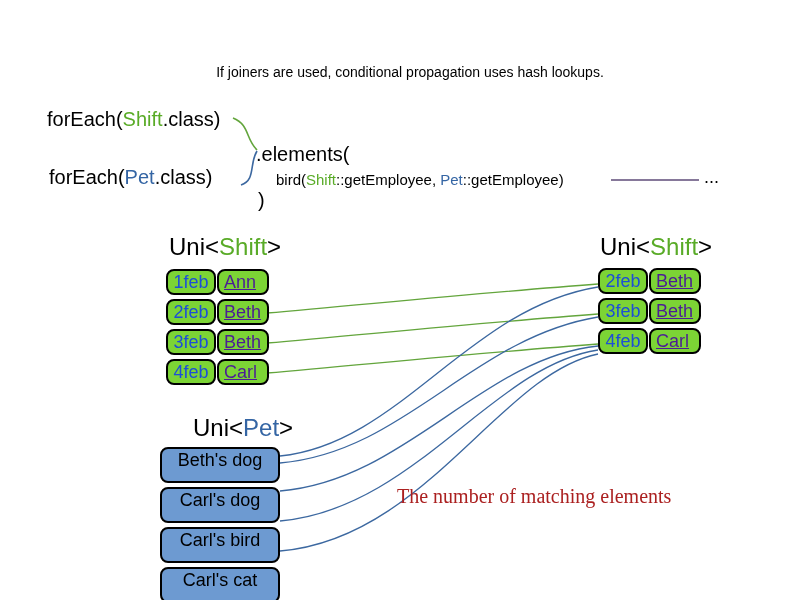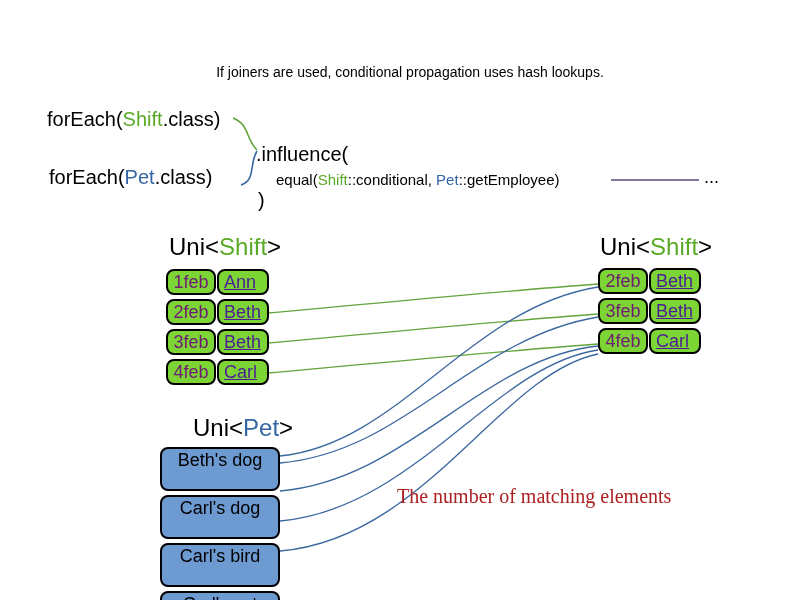--- a/index.html
+++ b/index.html
@@ -17,24 +17,24 @@
   .code-small{font-size:15px;white-space:nowrap;}
   .kw-green{color:#59ab27;}
   .kw-blue{color:#3465a4;}
   .ellipsis{font-size:18px;}
 
   .stream-label{font-size:24px;white-space:nowrap;}
 
   .srow{display:flex;gap:1px;margin-bottom:4px;}
   .cell{box-sizing:border-box;height:26px;border:2px solid #000;border-radius:8px;
         background:#7cd435;font-size:18px;line-height:22px;}
-  .cell.date{width:50px;text-align:center;color:#701a75;}
+  .cell.date{width:50px;text-align:center;color:#1d4ed8;}
   .cell.name{width:52px;padding-left:5px;color:#4c1d95;text-decoration:underline;}
 
-  .pet-box{box-sizing:border-box;width:120px;height:44px;margin-bottom:4px;
+  .pet-box{box-sizing:border-box;width:120px;height:36px;margin-bottom:4px;
            border:2px solid #000;border-radius:8px;background:#6d9ad1;
            font-size:18px;line-height:22px;text-align:center;color:#000;}
 
   .note{font-size:20px;line-height:25px;color:#ab2020;white-space:nowrap;}
 </style>
 </head>
 <body>
 
 <svg id="wires" width="800" height="600" viewBox="0 0 800 600">
 
@@ -54,23 +54,23 @@
   <path d="M 280 551 C 425 539, 500 374, 598 354" fill="none" stroke-width="1.3" stroke="#3c68a0"></path>
 </svg>
 
 <div class="layer">
   <div class="abs subtitle">If joiners are used, conditional propagation uses hash lookups.</div>
 
   <div class="abs code" style="left:47px;top:108px;"><span>forEach(</span><span class="kw-green">Shift</span><span>.class)</span></div>
 
   <div class="abs code" style="left:49px;top:166px;"><span>forEach(</span><span class="kw-blue">Pet</span><span>.class)</span></div>
 
-  <div class="abs code" style="left:256px;top:143px;">.influence(</div>
+  <div class="abs code" style="left:256px;top:143px;">.elements(</div>
 
-  <div class="abs code-small" style="left:276px;top:171px;"><span>equal(</span><span class="kw-green">Shift</span><span>::conditional, </span><span class="kw-blue">Pet</span><span>::getEmployee)</span></div>
+  <div class="abs code-small" style="left:276px;top:171px;"><span>bird(</span><span class="kw-green">Shift</span><span>::getEmployee, </span><span class="kw-blue">Pet</span><span>::getEmployee)</span></div>
 
   <div class="abs code" style="left:258px;top:189px;">)</div>
 
   <div class="abs ellipsis" style="left:704px;top:167px;">...</div>
 
   <div class="abs stream-label" style="left:169px;top:233px;"><span>Uni&lt;</span><span class="kw-green">Shift</span><span>&gt;</span></div>
 
   <div class="abs" style="left:166px;top:269px;">
     <div class="srow">
       <div class="cell date">1feb</div>

